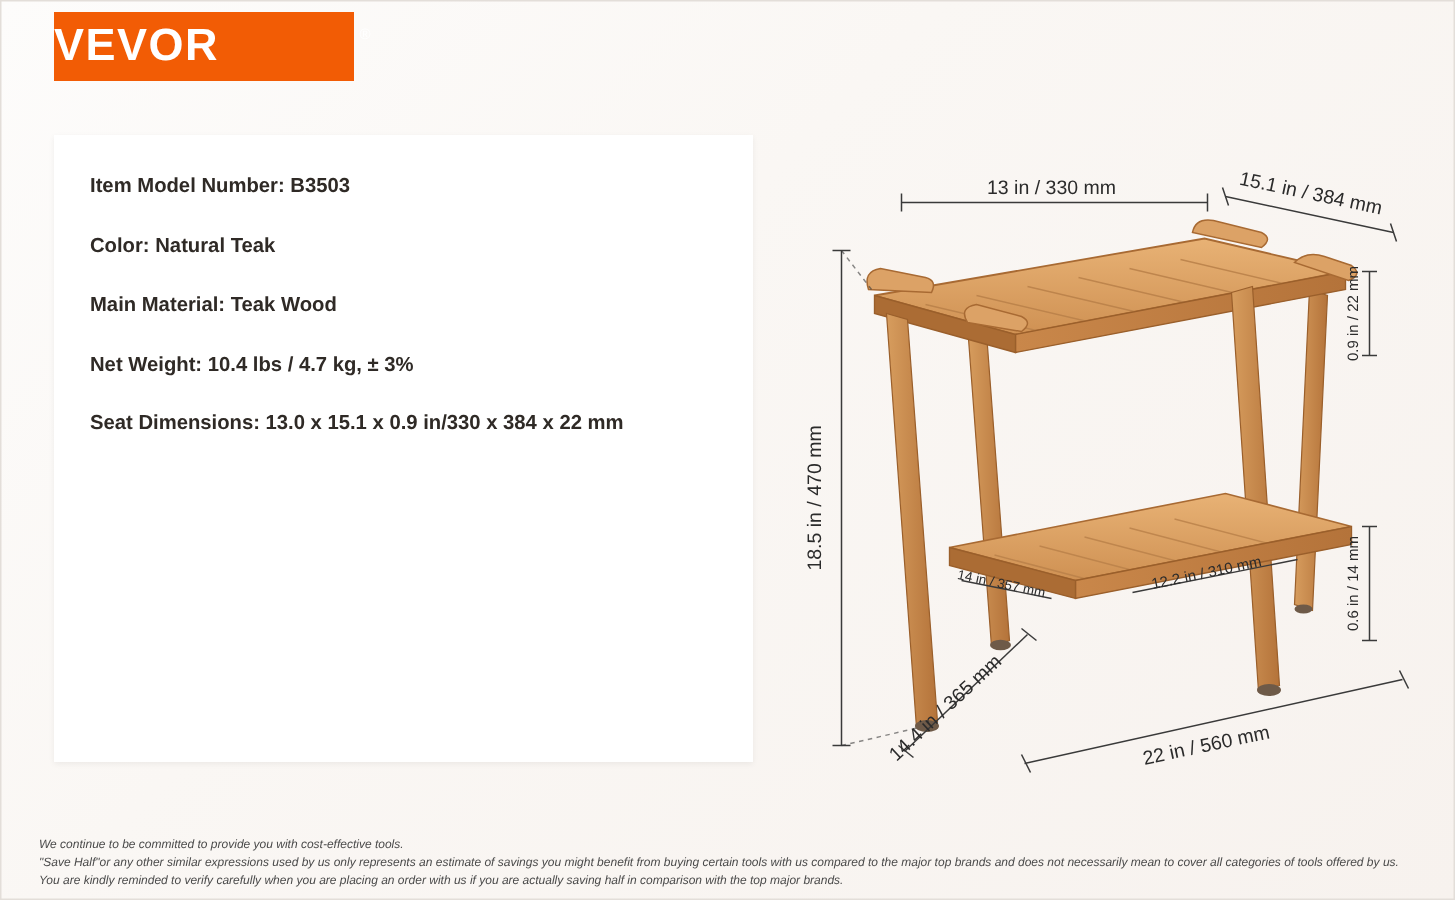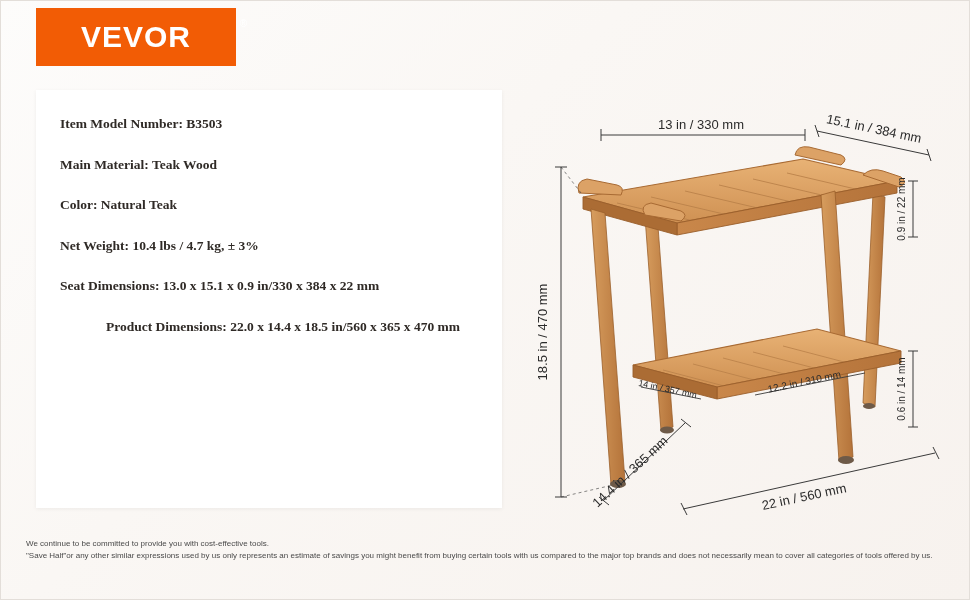--- a/index.html
+++ b/index.html
@@ -26,25 +26,24 @@
     border: 1px solid #e3ded9;
     pointer-events: none;
   }
 
   
   .logo {
     position: absolute;
     left: 36px;
     top: 8px;
     width: 200px;
-    height: 58px;
+    height: 46px;
     background: #f25c05;
     display: flex;
     align-items: center;
-    justify-content: center;
   }
   .logo-text {
     color: #ffffff;
     font-size: 30px;
     font-weight: bold;
     letter-spacing: 1px;
     font-family: "Liberation Sans", sans-serif;
     position: relative;
   }
   .logo-reg {
@@ -57,21 +56,20 @@
 
   
   .spec-card {
     position: absolute;
     left: 36px;
     top: 90px;
     width: 466px;
     height: 418px;
     background: #ffffff;
     box-shadow: 0 1px 4px rgba(0,0,0,0.06);
-    font-family: Liberation Serif, serif;
   }
   .spec-list {
     padding: 26px 0 0 14px;
   }
   .spec-item {
     color: #2f2a26;
     font-size: 13.5px;
     font-weight: bold;
     padding: 0 0 0 0;
     margin-bottom: 24.5px;
@@ -94,47 +92,47 @@
     width: 455px;
     height: 440px;
     text-decoration: underline;
   }
   .diagram svg { display: block; }
 
   
   .footer {
     position: absolute;
     left: 26px;
-    top: 538px;
+    top: 557px;
     width: 926px;
     color: #4a4a4a;
     font-size: 8px;
     line-height: 11px;
+    font-style: italic;
   }
   .footer div { margin-bottom: 1px; }
 </style>
 </head>
 <body>
 
 <div class="page">
   <div class="page-border"></div>
 
   <div class="logo" style="position: absolute;">
     <span class="logo-text">VEVOR</span>
     <span class="logo-reg" style="color: rgb(255, 255, 255); font-size: 10px; font-weight: normal; position: absolute; margin-left: 2px; top: 10px;">®</span>
   </div>
 
   <div class="spec-card">
     <div class="spec-list">
       <div class="spec-item">Item Model Number: B3503</div>
+      <div class="spec-item">Color: Natural Teak</div>
       <div class="spec-item">Main Material: Teak Wood</div>
-      <div class="spec-item">Color: Natural Teak</div>
       <div class="spec-item">Net Weight: 10.4 lbs / 4.7 kg, ± 3%</div>
       <div class="spec-item">Seat Dimensions: 13.0 x 15.1 x 0.9 in/330 x 384 x 22 mm</div>
-      <div class="spec-item">Product Dimensions: 22.0 x 14.4 x 18.5 in/560 x 365 x 470 mm</div>
     </div>
   </div>
 
   <div class="diagram">
     <svg width="455" height="440" viewBox="0 0 455 440" xmlns="http://www.w3.org/2000/svg">
       <defs>
         <linearGradient id="woodTop" x1="0" y1="0" x2="0" y2="1">
           <stop offset="0%" stop-color="#e8b275"></stop>
           <stop offset="100%" stop-color="#cf9153"></stop>
         </linearGradient>
@@ -246,14 +244,15 @@
         <text x="128" y="378" font-size="13" text-anchor="middle" transform="rotate(-43 128 378)">14.4 in / 365 mm</text>
 
         <text x="300" y="404" font-size="13" text-anchor="middle" transform="rotate(-12 300 404)">22 in / 560 mm</text>
       </g>
     </svg>
   </div>
 
   <div class="footer">
     <div>We continue to be committed to provide you with cost-effective tools.</div>
     <div>"Save Half"or any other similar expressions used by us only represents an estimate of savings you might benefit from buying certain tools with us compared to the major top brands and does not necessarily mean to cover all categories of tools offered by us.</div>
+    <div>You are kindly reminded to verify carefully when you are placing an order with us if you are actually saving half in comparison with the top major brands.</div>
   </div>
 </div>
 
 </body></html>

